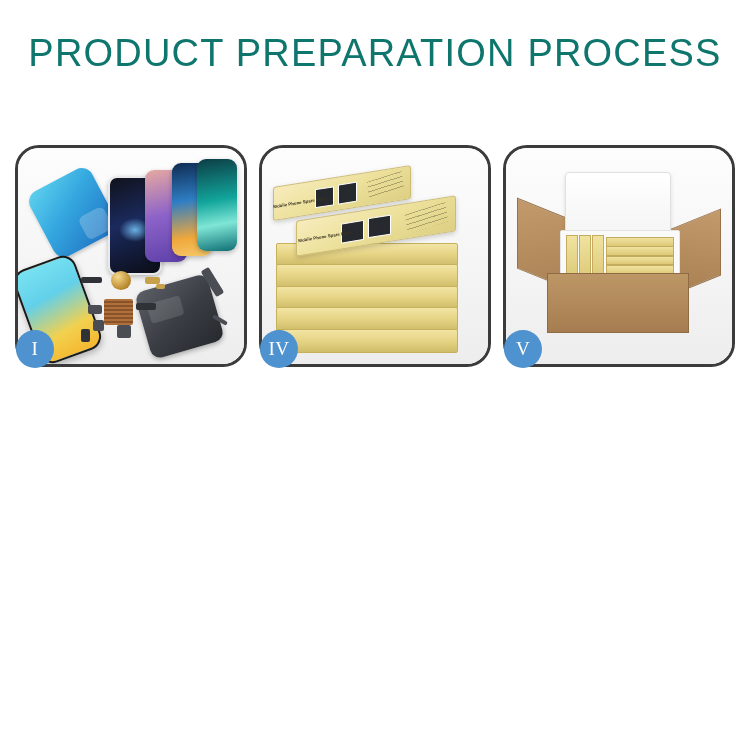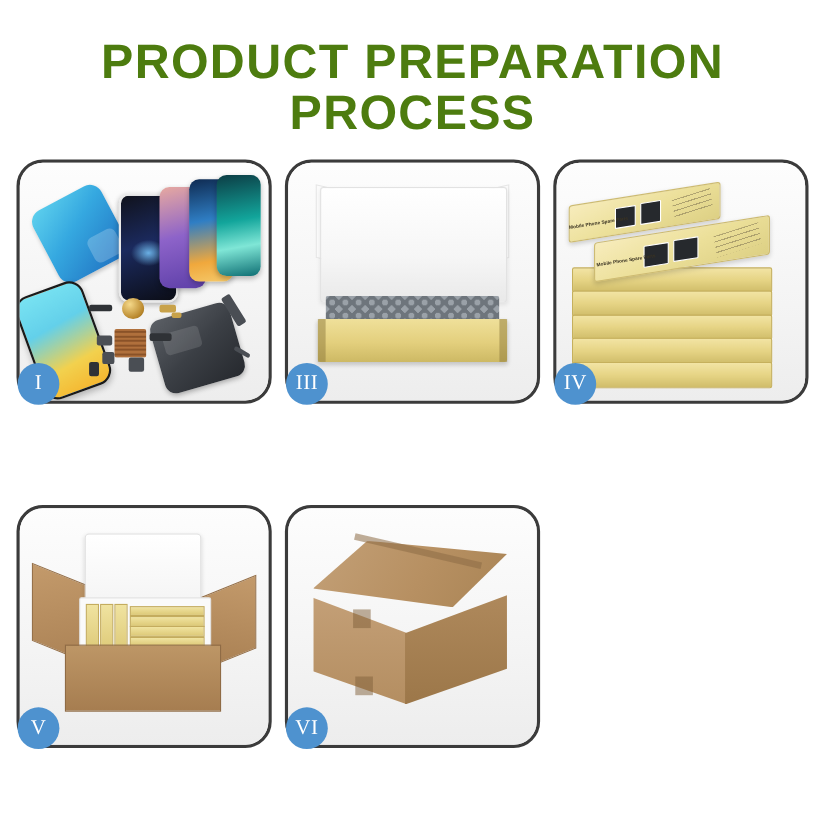--- a/index.html
+++ b/index.html
@@ -8,24 +8,24 @@
     background:#ffffff;
     font-family:"Liberation Sans", sans-serif;
     overflow:hidden;
     position:relative;
   }
   .page{position:relative;width:750px;height:750px;}
 
   
   .header{text-align:center;padding-top:34px;}
   .title{
-    font-size:44px;
-    font-weight:700;
+    font-size:38px;
+    font-weight:400;
     letter-spacing:1.2px;
-    color:#4d7c0f;
+    color:#0f766e;
     line-height:1.05;
     font-family:"Liberation Sans", sans-serif;
   }
   .subtitle{
     margin-top:11px;
     font-size:15.2px;
     color:#2a2a2a;
     letter-spacing:.15px;
     font-family:"Liberation Sans", sans-serif;
   }
@@ -293,30 +293,20 @@
         <div class="prt l" style="left:44%;top:82%;width:6%;height:6%;"></div>
         <div class="prt" style="left:28%;top:84%;width:4%;height:6%;"></div>
         <div class="prt g" style="left:61%;top:63%;width:4%;height:2.5%;"></div>
         <div class="prt l" style="left:86%;top:79%;width:7%;height:2%;transform:rotate(30deg);"></div>
         <div class="prt l" style="left:84%;top:55%;width:4%;height:14%;transform:rotate(-32deg);"></div>
       </div>
       <div class="badge">I</div>
     </div>
 
 
-    <div class="panel p3">
-      <div class="panel-inner">
-        <div class="lidflapL"></div>
-        <div class="lidflapR"></div>
-        <div class="lidfoam"></div>
-        <div class="bub"></div>
-        <div class="boxbase"></div>
-      </div>
-      <div class="badge">III</div>
-    </div>
 
     <div class="panel p4">
       <div class="panel-inner">
         <div class="stk" style="top:44%;"></div>
         <div class="stk" style="top:54%;"></div>
         <div class="stk" style="top:64%;"></div>
         <div class="stk" style="top:74%;"></div>
         <div class="stk" style="top:84%;"></div>
 
         <div class="top1">
@@ -349,26 +339,15 @@
           <div class="ybx" style="left:38%;top:12%;width:56%;height:15%;"></div>
           <div class="ybx" style="left:38%;top:30%;width:56%;height:15%;"></div>
           <div class="ybx" style="left:38%;top:48%;width:56%;height:15%;"></div>
           <div class="ybx" style="left:38%;top:66%;width:56%;height:15%;"></div>
         </div>
         <div class="carton"></div>
       </div>
       <div class="badge">V</div>
     </div>
 
-    <div class="panel p6">
-      <div class="panel-inner">
-        <div class="top"></div>
-        <div class="seam"></div>
-        <div class="frontL"></div>
-        <div class="frontR"></div>
-        <div class="tape" style="left:26%;top:43%;width:7%;height:8%;"></div>
-        <div class="tape" style="left:27%;top:71%;width:7%;height:8%;"></div>
-      </div>
-      <div class="badge">VI</div>
-    </div>
 
   </div>
 </div>
 
 </body></html>

